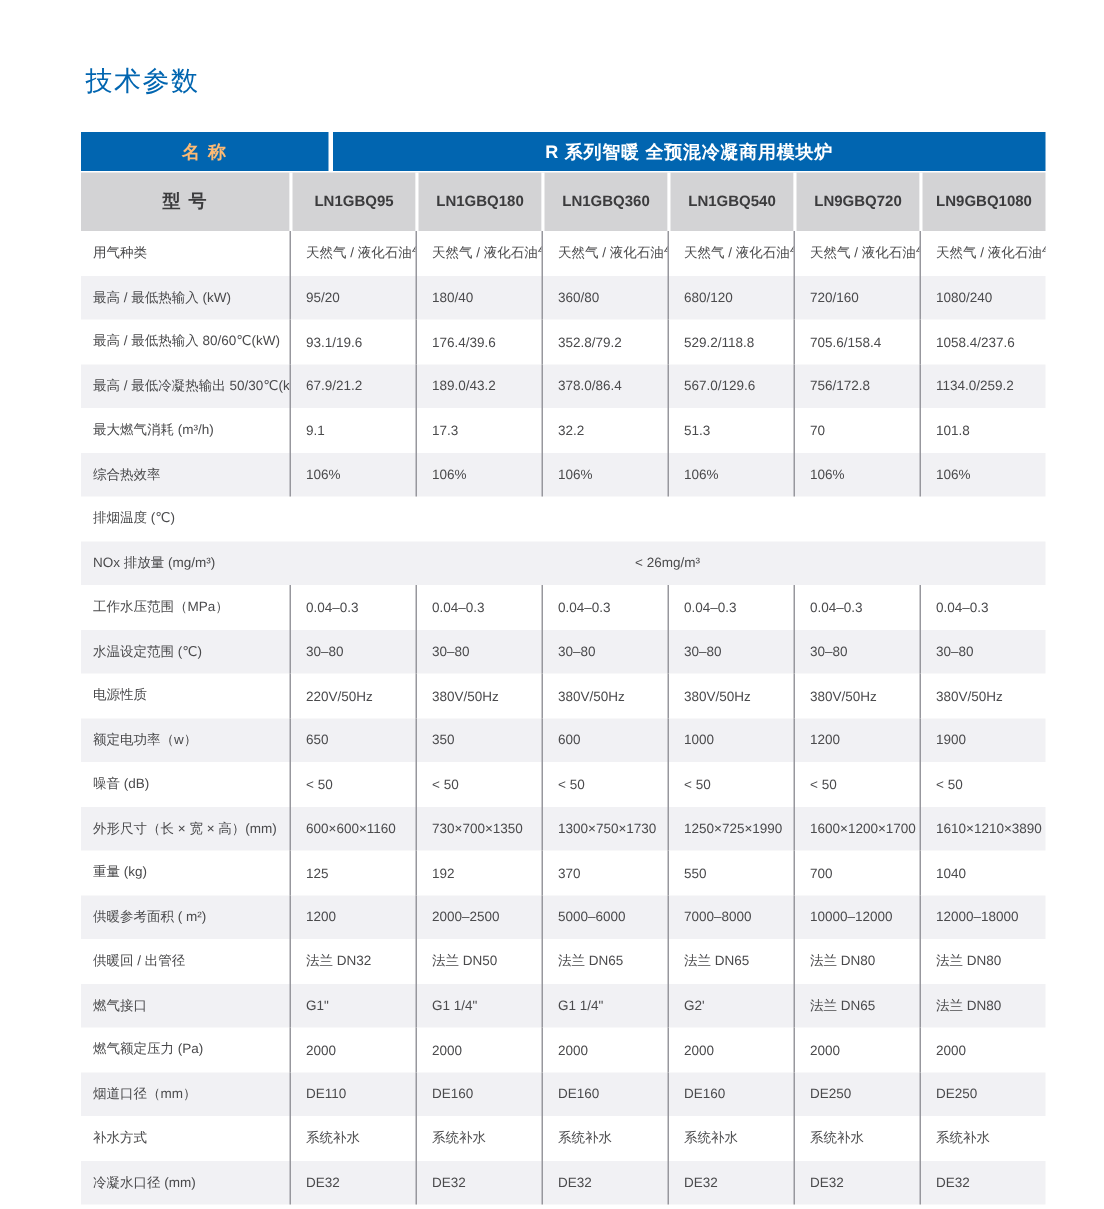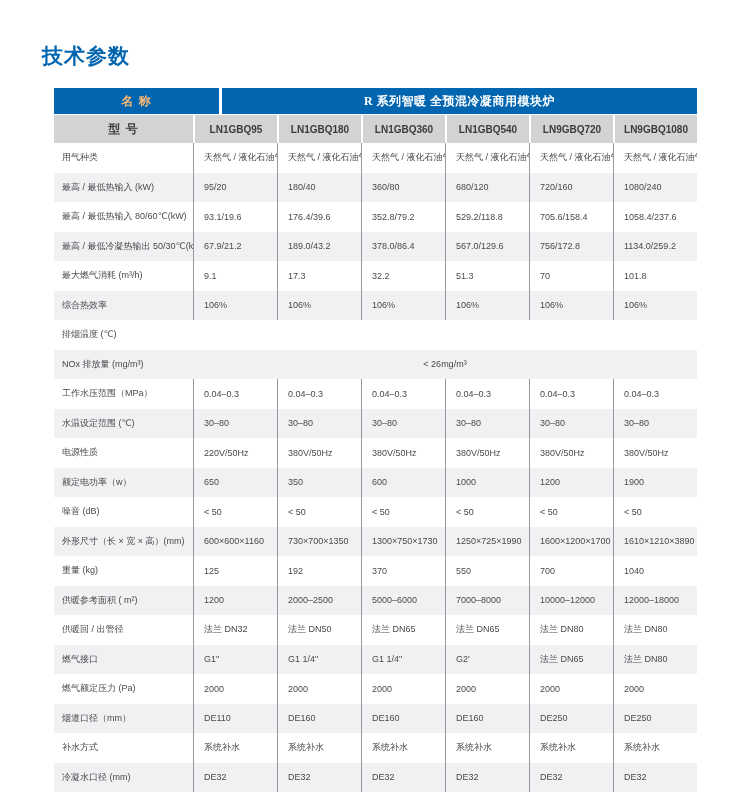--- a/index.html
+++ b/index.html
@@ -10,35 +10,35 @@
     --text:#4a4a4c;
     --head-text:#3b3b3d;
   }
   *{box-sizing:border-box;}
   html,body{margin:0;padding:0;}
   body{
     width:736px;height:806px;background:#ffffff;position:relative;overflow:hidden;
     font-family:"Liberation Sans","DejaVu Sans",sans-serif;
   }
   .title{
-    position:absolute;left:42px;top:42px;margin:0;
-    font-size:21px;font-weight:bold;color:var(--blue);letter-spacing:1px;
+    position:absolute;left:57px;top:42px;margin:0;
+    font-size:18px;font-weight:normal;color:var(--blue);letter-spacing:1px;
   }
   .spec-table{position:absolute;left:54px;top:88px;width:643px;}
   .head-row1{display:flex;height:26px;}
   .h1-name{
     width:168px;background:var(--blue);color:#fdba74;font-weight:bold;font-size:12px;
     display:flex;align-items:center;justify-content:center;
     border-right:3px solid #fff;letter-spacing:1px;
   }
   .h1-series{
     flex:1;background:var(--blue);color:#fff;font-weight:bold;font-size:12px;
-    display:flex;align-items:center;justify-content:center;letter-spacing:0.5px;font-family:Liberation Serif, serif;
-  }
-  .head-row2{display:flex;height:28px;margin-top:1px;}
+    display:flex;align-items:center;justify-content:center;letter-spacing:0.5px;
+  }
+  .head-row2{display:flex;height:39px;margin-top:1px;}
   .h2-label{
     width:139px;background:var(--model-bg);color:var(--head-text);
     font-weight:bold;font-size:12px;letter-spacing:1px;
     display:flex;align-items:center;justify-content:center;
   }
   .h2-model{
     flex:1;background:var(--model-bg);color:var(--head-text);
     font-weight:bold;font-size:10px;
     border-left:2px solid #fff;
     display:flex;align-items:center;justify-content:center;

